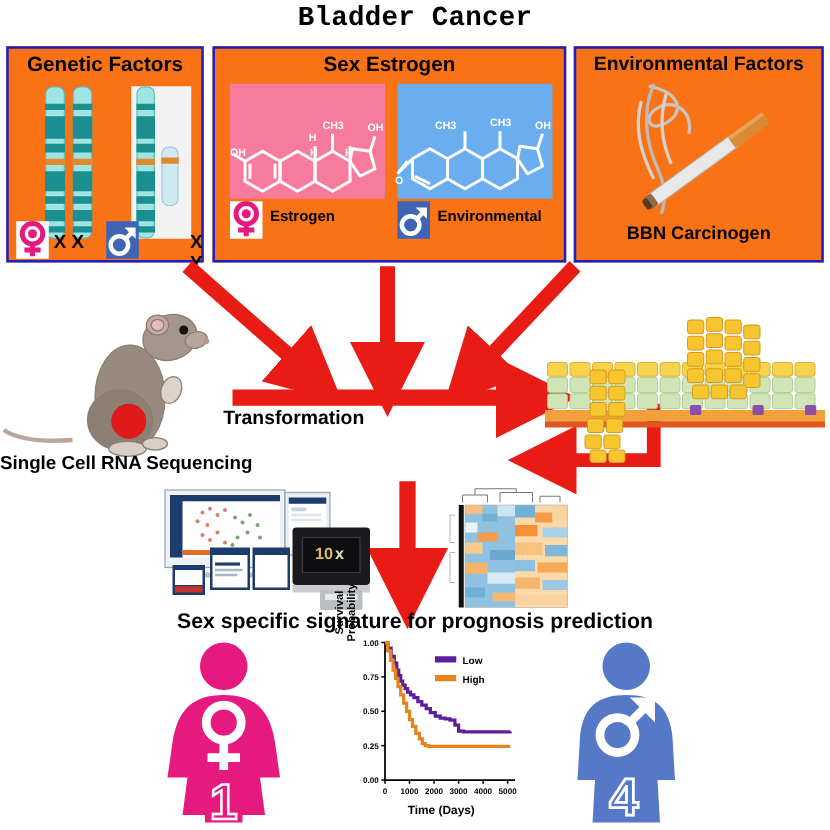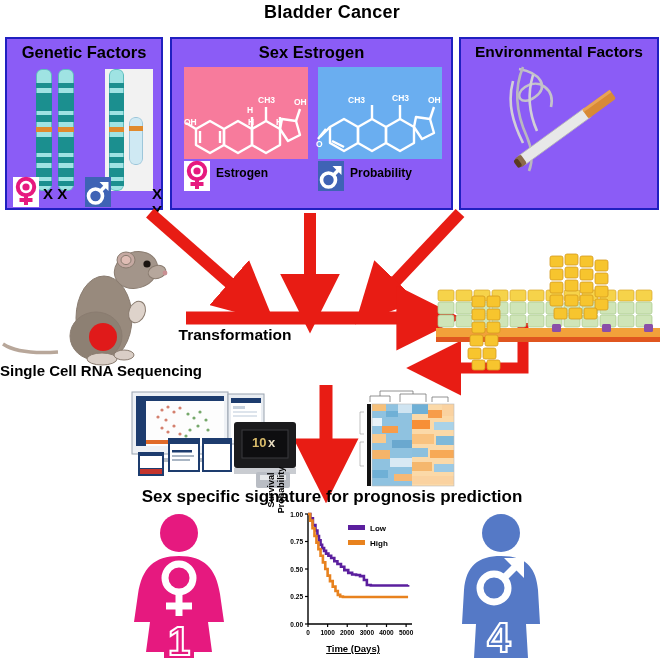--- a/index.html
+++ b/index.html
@@ -2,24 +2,24 @@
 <html><head>
 <meta charset="utf-8">
 <style>
   html,body{margin:0;padding:0;background:#fff;}
   body{width:664px;height:664px;position:relative;overflow:hidden;
        font-family:"Liberation Sans","DejaVu Sans",sans-serif;color:#000;}
   .abs{position:absolute;}
 
   
   #fig-title{left:0;top:2px;width:664px;text-align:center;
-             font-size:18px;font-weight:bold;letter-spacing:.2px;}
-
-  
-  .panel{position:absolute;border:2.5px solid #2020c0;background:#8b5cf6;box-sizing:border-box;}
+             font-size:22px;font-weight:bold;letter-spacing:.2px;font-family:Liberation Mono, monospace;}
+
+  
+  .panel{position:absolute;border:2.5px solid #2020c0;background:#f97316;box-sizing:border-box;}
   .panel-title{width:100%;text-align:center;font-size:16.5px;font-weight:bold;margin-top:4px;}
   #panel-genetic{left:5px;top:37px;width:158px;height:173px;}
   #panel-hormone{left:170px;top:37px;width:283px;height:173px;}
   #panel-environment{left:459px;top:37px;width:200px;height:173px;}
   #panel-environment .panel-title{font-size:15.5px;}
 
   
   .chrom{position:absolute;border-radius:6px;overflow:hidden;}
   .chbody{position:absolute;left:0;top:0;width:100%;height:100%;
           background:#9fe3e3;border-radius:6px;border:1px solid #5bbcbc;box-sizing:border-box;}
@@ -55,21 +55,21 @@
         font-size:15px;font-weight:bold;}
   #label-signature{left:0;top:487px;width:664px;text-align:center;
         font-size:17px;font-weight:bold;}
 
   
   #survival-plot{left:268px;top:506px;width:150px;height:152px;background:#fff;}
   .ylab{position:absolute;left:-2px;top:24px;width:80px;
         transform:rotate(-90deg);transform-origin:0 0;
         font-size:9px;font-weight:bold;text-align:center;}
   .xlab{position:absolute;left:30px;top:137px;width:110px;text-align:center;
-        font-size:9.5px;font-weight:bold;text-decoration:underline;}
+        font-size:9.5px;font-weight:bold;}
 
   
   .person{position:absolute;}
 
   svg{overflow:visible;}
 </style>
 </head>
 <body>
 
 <div class="abs" id="fig-title">Bladder Cancer</div>
@@ -202,21 +202,21 @@
   </div>
   <div class="hormlabel" id="lab-estrogen">Estrogen</div>
 
   <div class="sexbadge m" id="badge-testo">
     <svg width="26" height="30" viewBox="0 0 26 30">
       <circle cx="10.5" cy="19" r="7" fill="none" stroke="#fff" stroke-width="3.6"></circle>
       <line x1="15.5" y1="14" x2="22" y2="7.5" stroke="#fff" stroke-width="3.6"></line>
       <polygon points="23.5,5 23.5,14 14.5,5" fill="#fff"></polygon>
     </svg>
   </div>
-  <div class="hormlabel" id="lab-testo">Probability</div>
+  <div class="hormlabel" id="lab-testo">Environmental</div>
 </div>
 
 <div class="panel" id="panel-environment">
   <div class="panel-title">Environmental Factors</div>
   <div class="abs" style="left:22px;top:22px;">
     <svg width="155" height="115" viewBox="0 0 155 115">
       <g fill="none" stroke="#c8c8c8" stroke-width="2.6" opacity=".95">
         <path d="M36 8 C58 12 66 26 52 36 C38 46 30 34 42 26 C56 17 72 28 68 46"></path>
         <path d="M40 6 C30 30 34 54 44 76 C50 90 50 100 46 110" stroke="#bdbdbd"></path>
         <path d="M50 14 C44 34 46 52 54 70" stroke="#d6d6d6"></path>
@@ -224,20 +224,21 @@
       </g>
       <g transform="rotate(-36 80 70)">
         <rect x="28" y="64" width="84" height="11" rx="2" fill="#e8e8e8" stroke="#b5b5b5" stroke-width=".8"></rect>
         <rect x="108" y="64" width="34" height="11" rx="2" fill="#d88a35"></rect>
         <rect x="108" y="64" width="34" height="3" fill="#e8a355"></rect>
         <rect x="24" y="64" width="8" height="11" rx="2" fill="#8c6a4a"></rect>
         <rect x="22" y="65" width="5" height="9" rx="2" fill="#5a3a22"></rect>
       </g>
     </svg>
   </div>
+  <div id="cig-label">BBN Carcinogen</div>
 </div>
 
 <svg class="abs" style="left:0;top:205px;width:664px;height:175px;">
   <defs>
     <marker id="ah" markerWidth="5" markerHeight="5" refX="2.2" refY="2.5" orient="auto">
       <polygon points="0,0 5,2.5 0,5" fill="#e81c14"></polygon>
     </marker>
   </defs>
 
   <line x1="150" y1="8" x2="249" y2="95" stroke="#e81c14" stroke-width="12" marker-end="url(#ah)"></line>

